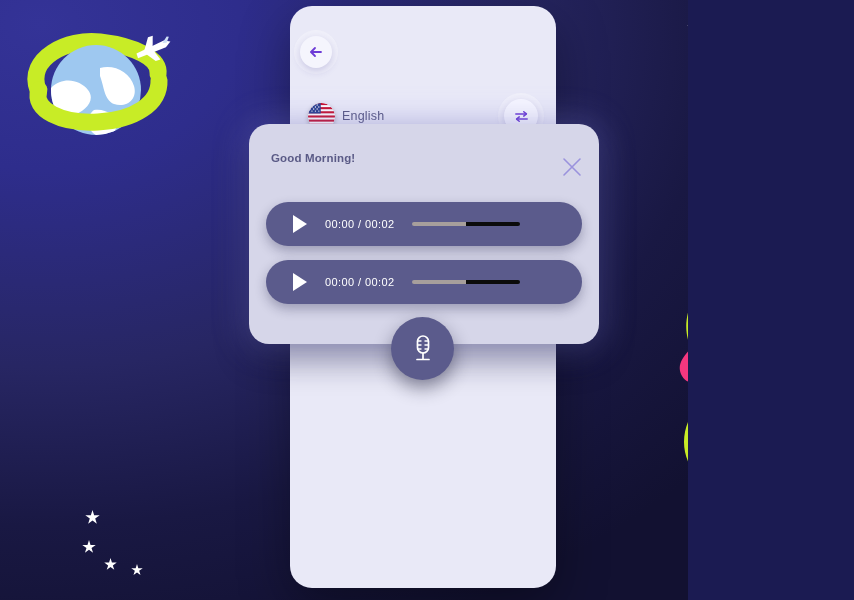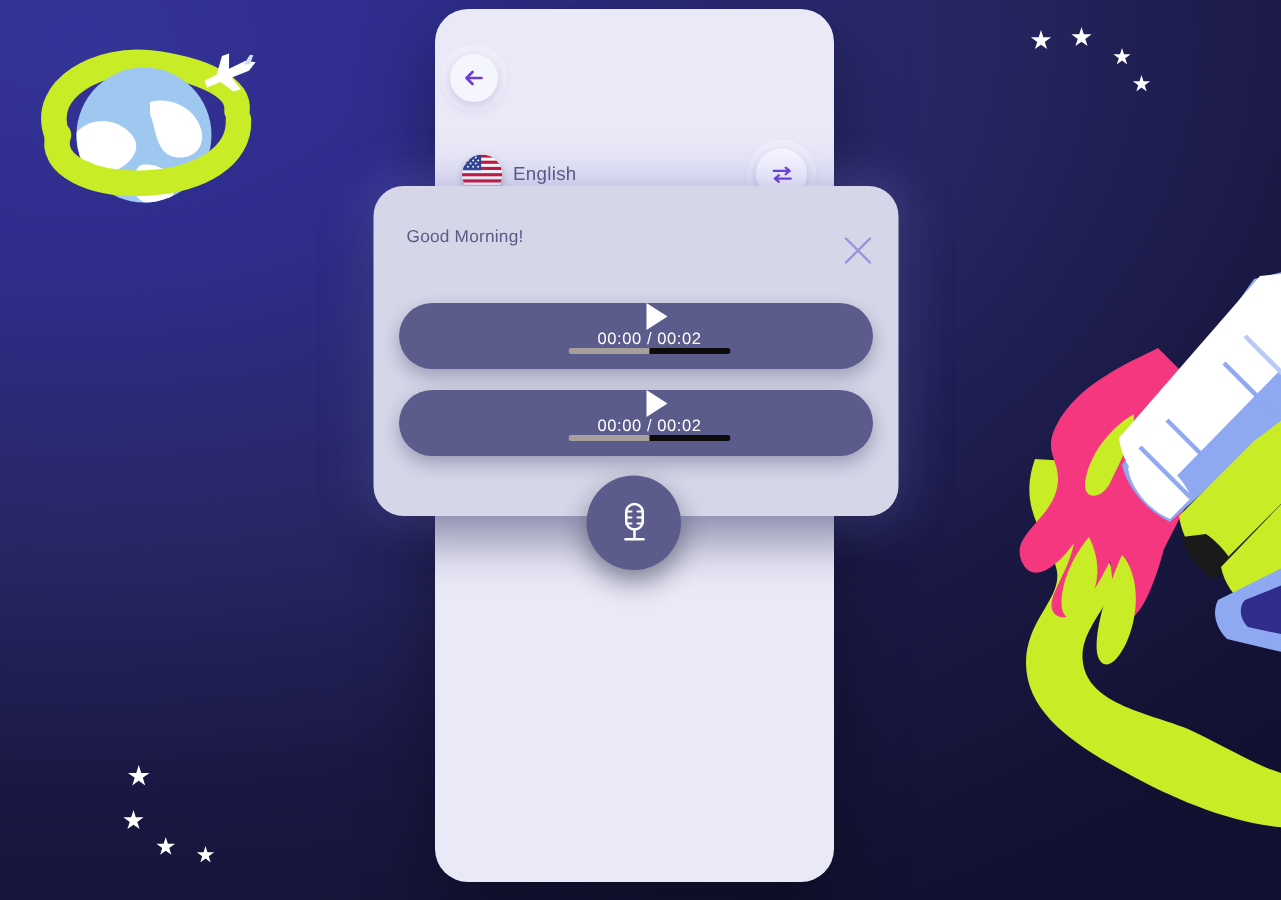--- a/index.html
+++ b/index.html
@@ -2,21 +2,21 @@
 <html><head>
 <meta charset="utf-8">
 <style>
   html,body{margin:0;padding:0;}
   body{
     width:854px;height:600px;overflow:hidden;
     font-family:"Liberation Sans", sans-serif;
     background:#1b1b52;
   }
   #stage{
-    position:relative;width:854px;height:600px;overflow:hidden;
+    position:relative;width:688px;height:600px;overflow:hidden;
     background:
       radial-gradient(130% 110% at 6% 4%, #343397 0%, #2e2d8c 22%, #272663 52%, #191843 76%, #121131 100%);
   }
 
   
   .star{position:absolute;display:block;background:#ffffff;
     clip-path:polygon(50% 0%,61% 35%,98% 35%,68% 57%,79% 91%,50% 70%,21% 91%,32% 57%,2% 35%,39% 35%);}
 
   
   .globe-wrap{position:absolute;left:8px;top:28px;width:176px;height:118px;}
@@ -51,28 +51,28 @@
     display:flex;align-items:center;justify-content:center;cursor:pointer;flex:none;
   }
 
   
   .modal{
     position:absolute;left:249px;top:124px;width:350px;height:220px;
     background:#d6d6e9;border-radius:20px;
     box-shadow:0 0 30px 8px rgba(150,150,255,.22), 0 14px 34px rgba(10,10,40,.45);
   }
   .modal-title{
-    position:absolute;left:22px;top:28px;font-size:11.5px;color:#5a5a86;letter-spacing:.15px;
+    position:absolute;left:22px;top:28px;font-size:11.5px;color:#5a5a86;letter-spacing:.15px;font-weight:bold;
   }
   .close-btn{position:absolute;right:16px;top:32px;width:22px;height:22px;cursor:pointer;}
 
   .audio-row{
     position:absolute;left:17px;width:316px;height:44px;border-radius:22px;
     background:#5b5b8c;box-shadow:0 5px 12px rgba(20,20,60,.30);
-    display:flex;align-items:center;flex-direction:column;
+    display:flex;align-items:center;
   }
   .audio-row.r1{top:78px;}
   .audio-row.r2{top:136px;}
   .play-tri{
     margin-left:27px;width:0;height:0;flex:none;cursor:pointer;
     border-top:9px solid transparent;border-bottom:9px solid transparent;border-left:14px solid #ffffff;
   }
   .time{margin-left:18px;font-size:11px;color:#ffffff;letter-spacing:.4px;white-space:nowrap;}
   .track{margin-left:18px;width:108px;height:4px;border-radius:2px;overflow:hidden;display:flex;cursor:pointer;}
   .track .buf{width:50%;height:100%;background:#a79f9c;}

